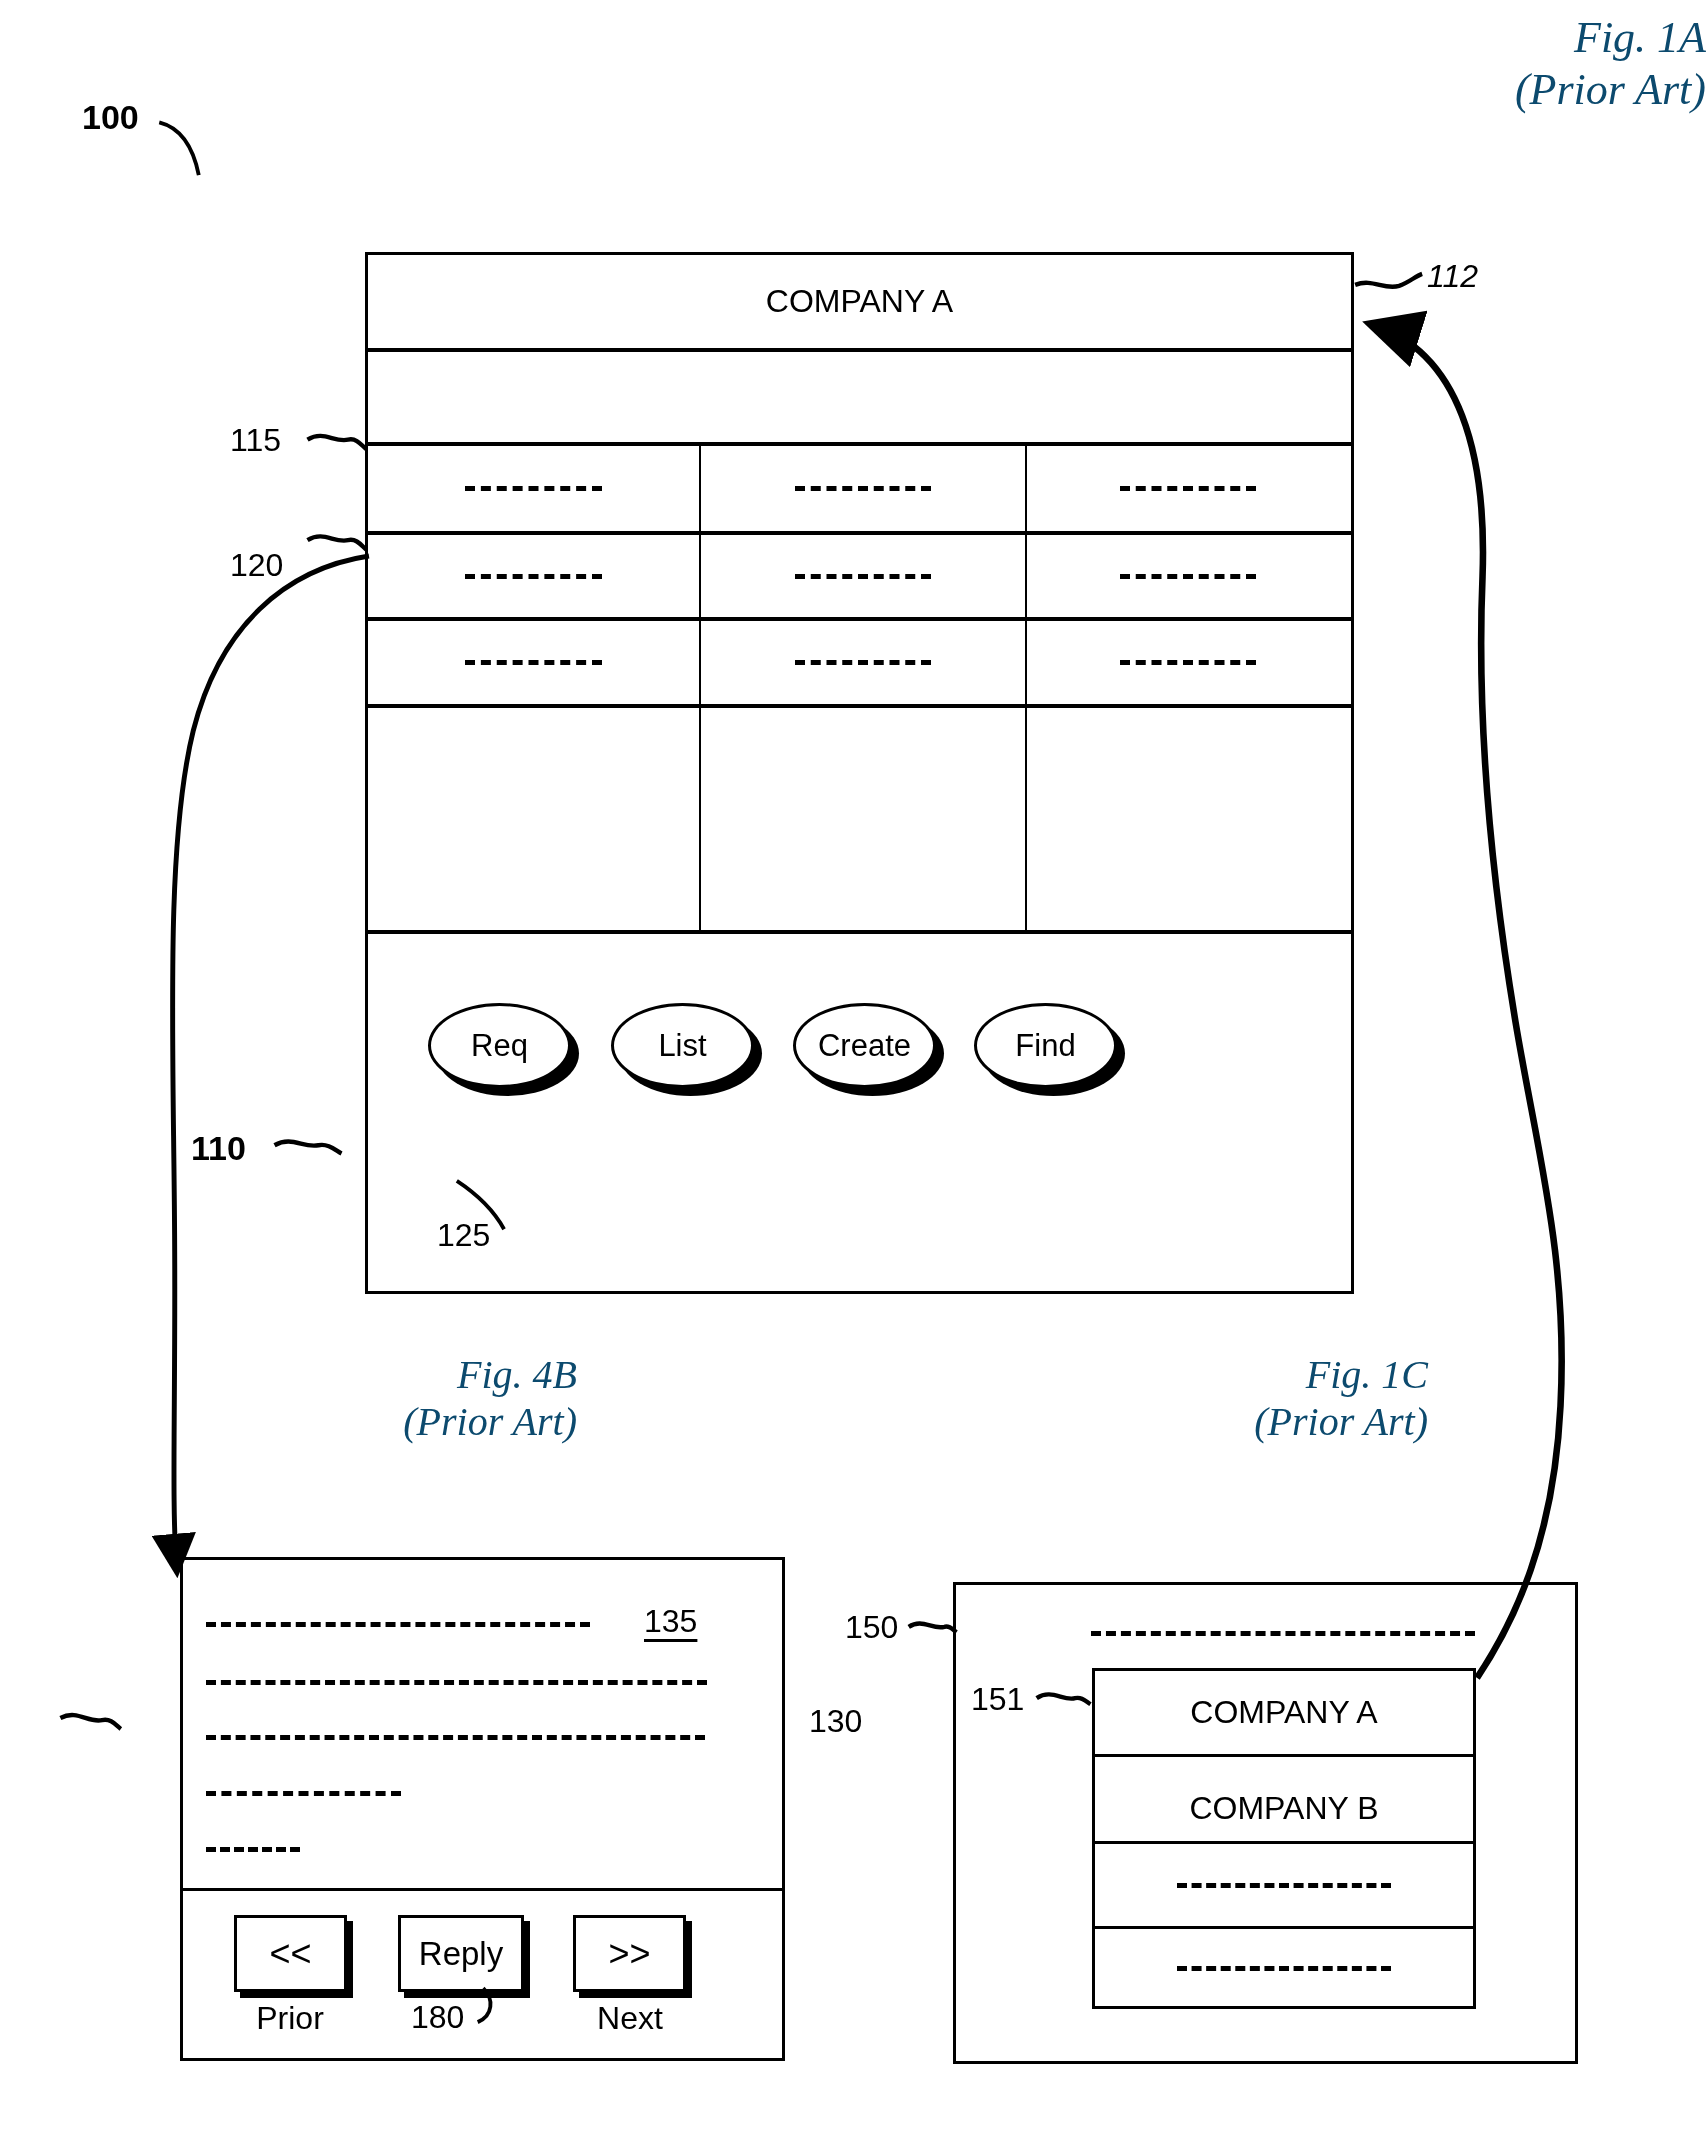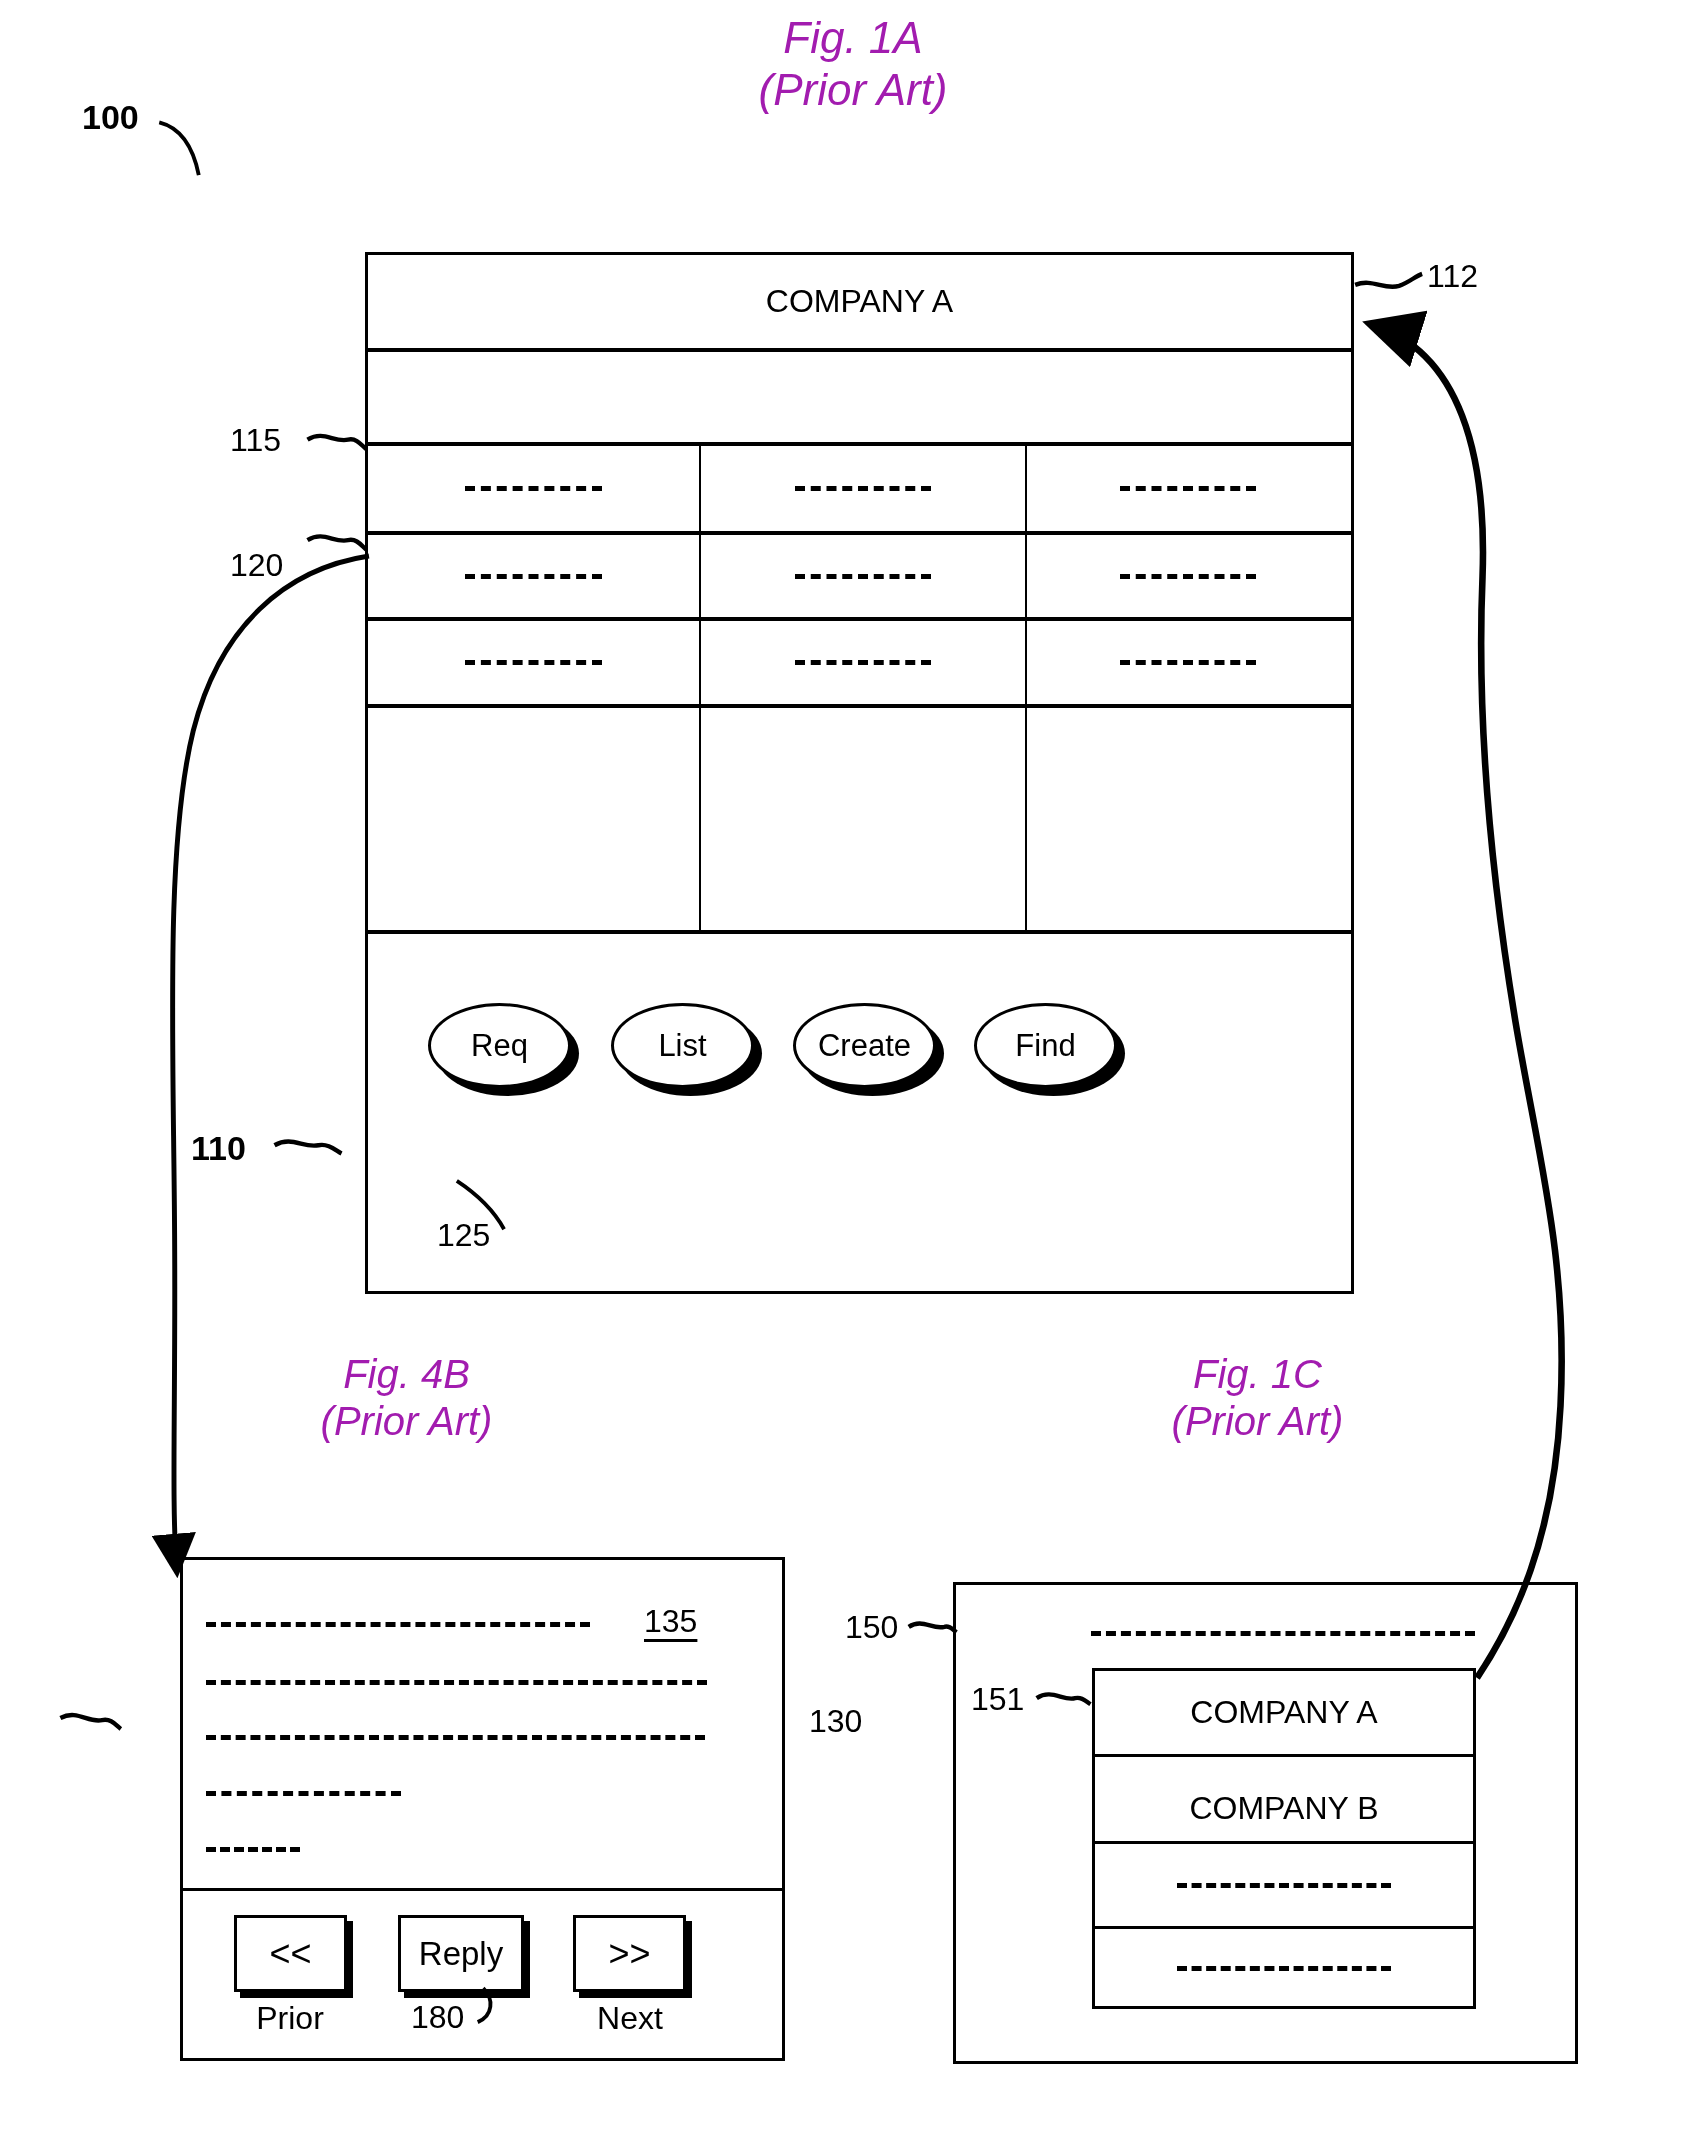--- a/index.html
+++ b/index.html
@@ -5,24 +5,24 @@
   html,body{margin:0;padding:0;background:#ffffff;}
   #page{
     position:relative;
     width:1706px;height:2151px;
     background:#ffffff;
     font-family:"Liberation Sans", sans-serif;
     overflow:hidden;
   }
   .fig-title{
     position:absolute;
-    font-family:Liberation Sans, sans-serif;
+    font-family:Liberation Serif, serif;
     font-style:italic;
-    color:#a21caf;
-    text-align:center;
+    color:#0c4a6e;
+    text-align:right;
     white-space:nowrap;
     line-height:1.18;
     font-weight:400;
   }
   #t1a{left:0;right:0;top:12px;font-size:44px;width:1706px;}
   #t1b{left:236px;top:1351px;font-size:40px;width:341px;}
   #t1c{left:1087px;top:1351px;font-size:40px;width:341px;}
 
   
   #tableA{
@@ -304,21 +304,21 @@
       </div>
       <div class="c-sep" style="top:255px;"></div>
 
       <div class="c-item" style="top:258px;height:79px;">
         <span class="dashline" style="width:214px;"></span>
       </div>
     </div>
   </div>
 
   <div class="ref bold" style="left:82px;top:98px;">100</div>
-  <div class="ref" style="left:1427px;top:258px;">112</div>
+  <div class="ref" style="left:1427px;top:258px;font-style:italic;">112</div>
   <div class="ref" style="left:230px;top:422px;">115</div>
   <div class="ref" style="left:230px;top:523px;margin-top:24px;">120</div>
   <div class="ref bold" style="left:191px;top:1129px;">110</div>
   <div class="ref" style="left:437px;top:1217px;">125</div>
 
   <div class="ref" style="left:809px;top:1703px;">130</div>
   <div class="ref" style="left:411px;top:1999px;">180</div>
 
   <div class="ref" style="left:845px;top:1609px;">150</div>
   <div class="ref" style="left:971px;top:1681px;">151</div>

